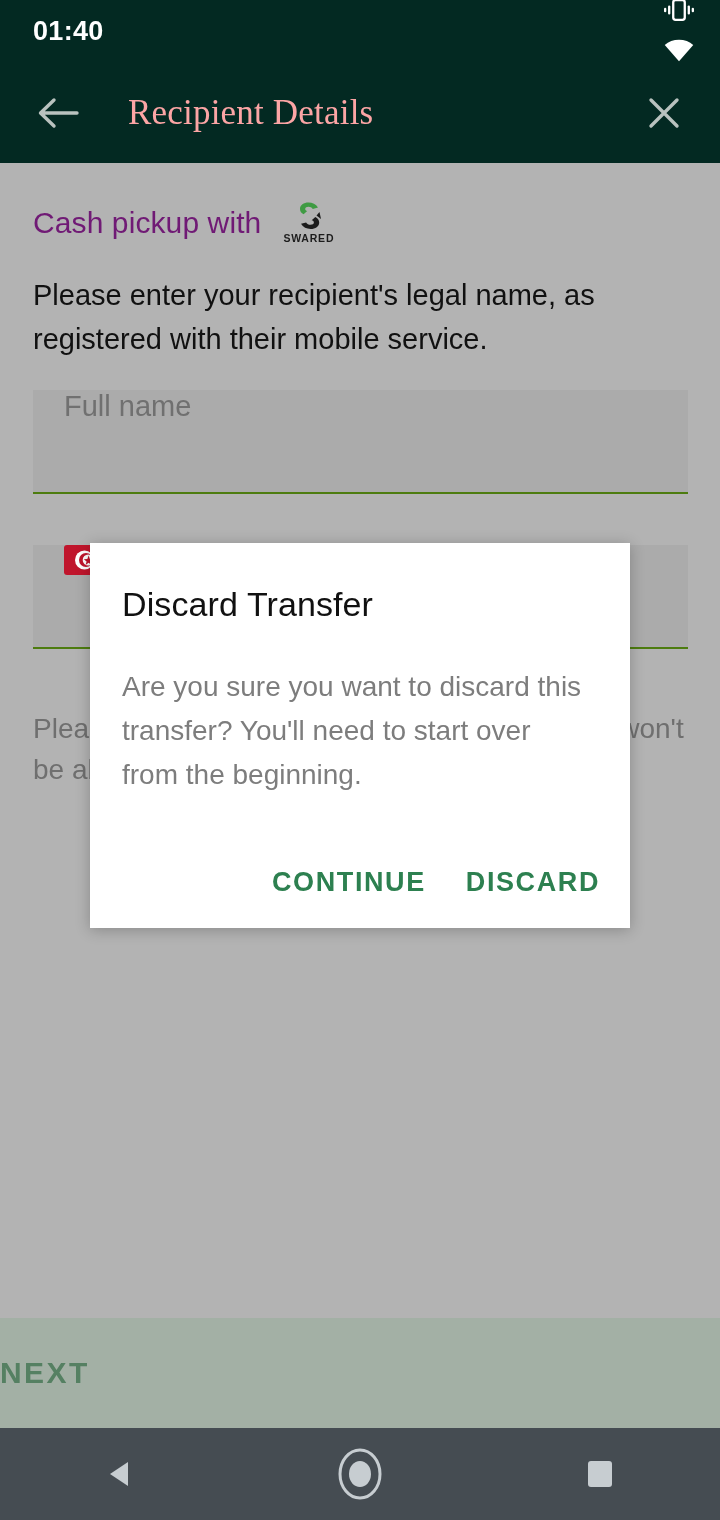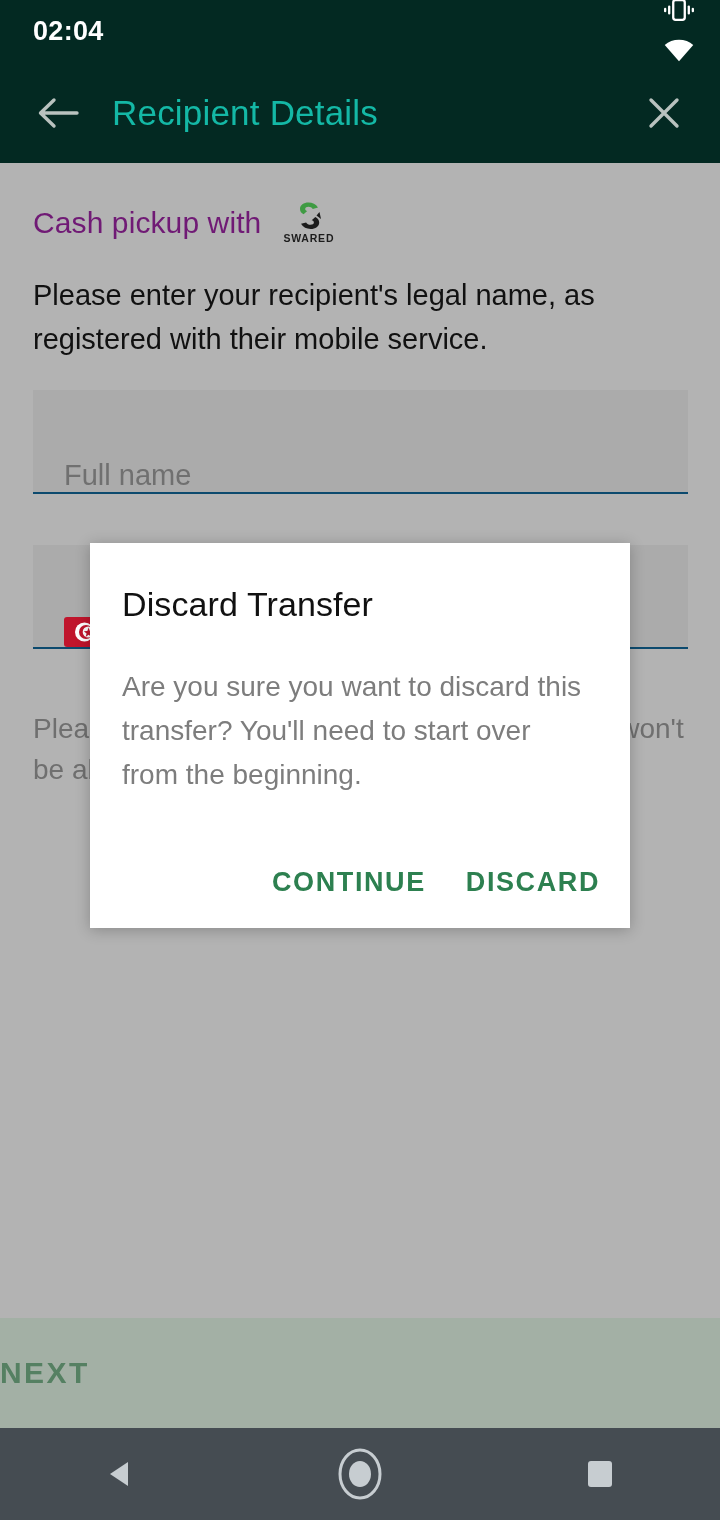--- a/index.html
+++ b/index.html
@@ -50,25 +50,26 @@
     top: 62px; left: 0;
     width: 720px; height: 101px;
     background: #032922;
     display: flex;
     align-items: center;
     padding: 0 30px 0 32px;
   }
   .appbar-back { width: 52px; height: 52px; display:flex; align-items:center; justify-content:center; }
   .appbar-title {
     flex: 1;
-    color: #14b8a6;
+    color: #fca5a5;
     font-size: 35px;
     font-weight: 400;
-    margin-left: 28px;
+    margin-left: 44px;
     letter-spacing: 0.2px;
+    font-family: Liberation Serif, serif;
   }
   .appbar-close { width: 52px; height: 52px; display:flex; align-items:center; justify-content:center; }
 
   
   .page-body {
     position: absolute;
     top: 163px; left: 0;
     width: 720px;
     height: 1155px;
     background: #b3b3b3;
@@ -108,23 +109,23 @@
     line-height: 44px;
     color: #111111;
   }
 
   .field {
     position: absolute;
     left: 33px;
     width: 655px;
     height: 104px;
     background: #ababab;
-    border-bottom: 2px solid #0c4a6e;
-    display: flex;
-    align-items: flex-end;
+    border-bottom: 2px solid #4d7c0f;
+    display: flex;
+    align-items: flex-start;
     padding: 0 31px;
   }
   .field-name  { top: 227px; }
   .field-phone { top: 382px; }
   .field-placeholder {
     font-size: 29px;
     color: #707070;
   }
   .flag {
     width: 41px; height: 30px;
@@ -213,21 +214,21 @@
     cursor: pointer;
     padding: 6px 2px;
   }
 </style>
 </head>
 <body>
 
 <div id="phone">
 
   <div class="status-bar">
-    <span class="status-clock">02:04</span>
+    <span class="status-clock">01:40</span>
     <div class="status-icons">
       <span>
         <svg width="30" height="26" viewBox="0 0 24 21">
           <path d="M1 19.5a2 2 0 0 1 2 2H1v-2zM1 15.5c3.3 0 6 2.7 6 6H5.3C5.3 19.1 3.4 17.2 1 17.2v-1.7zM1 11.5c5.5 0 10 4.5 10 10H9.3C9.3 17 5.5 13.2 1 13.2v-1.7z" fill="#ffffff"></path>
           <path d="M22 1H8.5c3.9 1.8 6.7 4.8 8.2 8.7L22 17V1z" fill="#f0653a"></path>
           <path d="M22 0H2a2 2 0 0 0-2 2v3h2V2h20v17h-7v2h7a2 2 0 0 0 2-2V2a2 2 0 0 0-2-2z" fill="#ffffff"></path>
         </svg>
       </span>
       <span>
         <svg width="30" height="24" viewBox="0 0 26 20">

